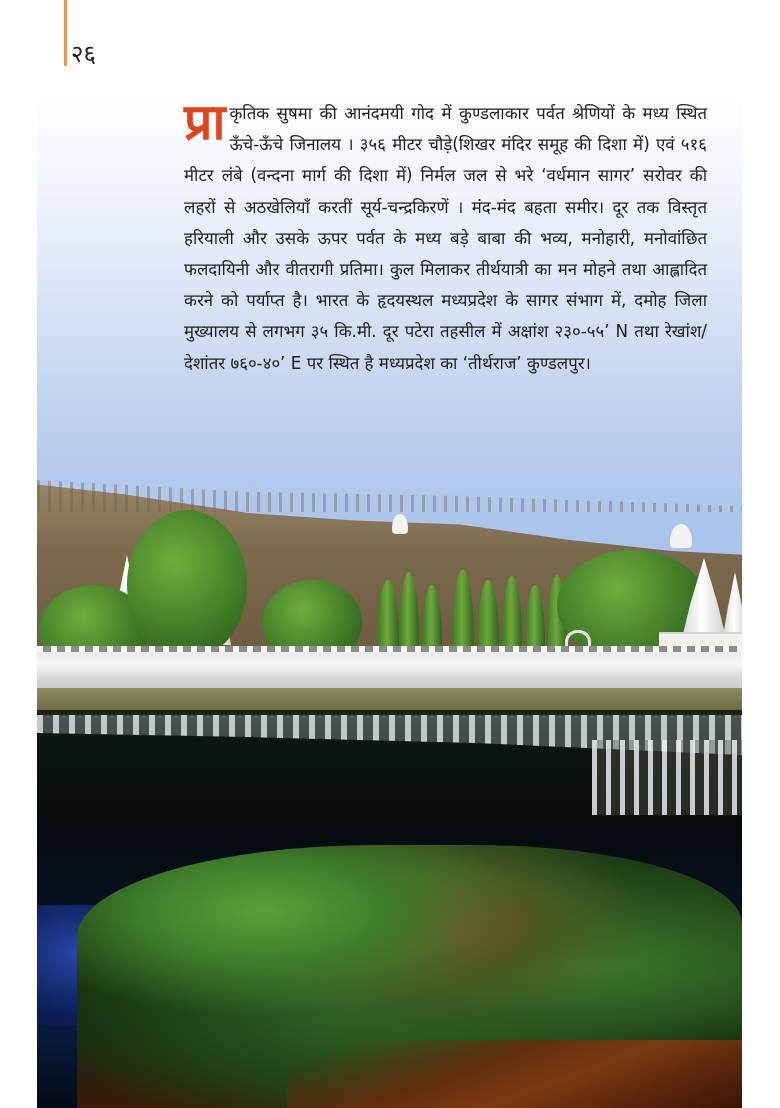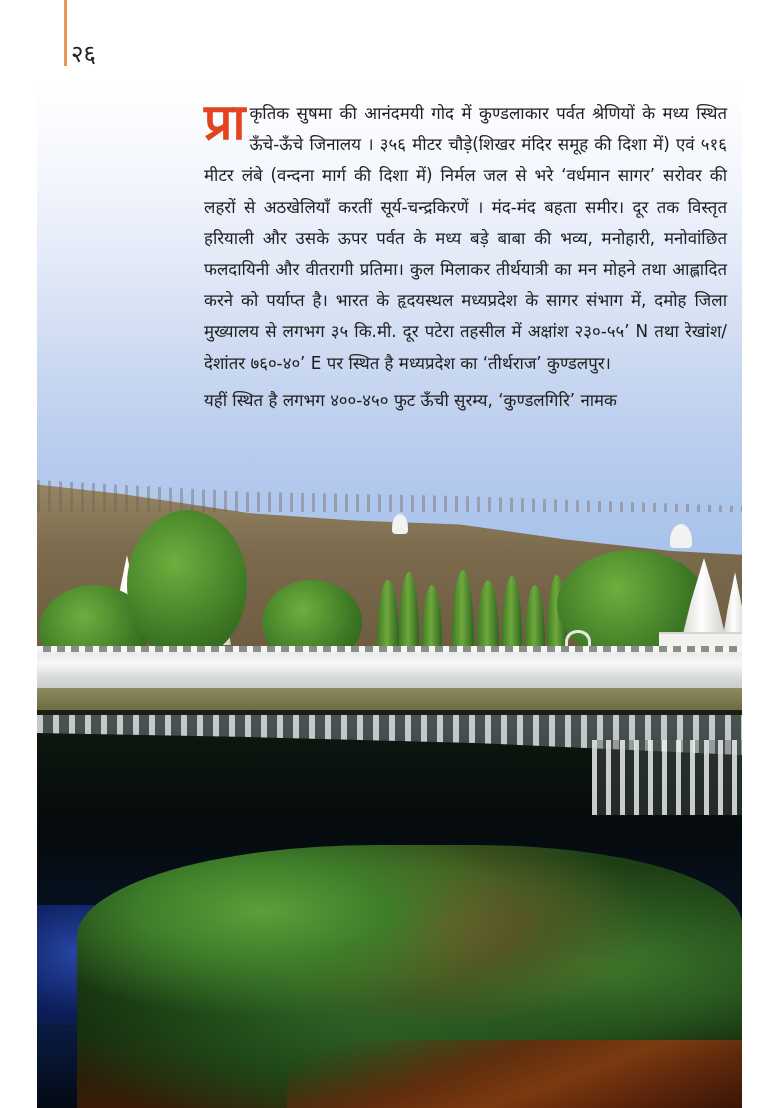--- a/index.html
+++ b/index.html
@@ -98,21 +98,21 @@
       linear-gradient(to bottom,#1e3f16,#142a0e 70%,#3a1a08);
     border-radius:45% 40% 0 0 / 35% 30% 0 0;
   }
   .soil {
     position:absolute; left:250px; top:960px; width:455px; height:68px;
     background:linear-gradient(160deg,transparent 10%,#6a2a0c 40%,#8a3a10 60%,#3a1406 100%);
     opacity:.85;
   }
   
   .article {
-    position:absolute; left:204px; top:98px; width:523px;
+    position:absolute; left:184px; top:98px; width:523px;
     font-family:"DejaVu Sans", "Liberation Sans", sans-serif;
     font-size:16.8px; line-height:31.2px; color:#1d1d1d;
     text-align:justify; text-align-last:left;
   }
   .article p { margin:0; }
   .dropcap {
     float:left; font-size:50px; line-height:44px; margin:2px 4px 0 0;
     color:#e2441e; font-weight:bold;
     font-family:"DejaVu Sans", sans-serif;
   }
@@ -161,14 +161,13 @@
   <div class="reflection2"></div>
   <div class="blue-sheen"></div>
   <div class="bushes"></div>
   <div class="soil"></div>
 </div>
 
 <div class="article">
   <p>
     <span class="dropcap">प्रा</span><span>कृतिक सुषमा की आनंदमयी गोद में कुण्डलाकार पर्वत श्रेणियों के मध्य स्थित ऊँचे-ऊँचे जिनालय । ३५६ मीटर चौड़े(शिखर मंदिर समूह की दिशा में) एवं ५१६ मीटर लंबे (वन्दना मार्ग की दिशा में) निर्मल जल से भरे ‘वर्धमान सागर’ सरोवर की लहरों से अठखेलियाँ करतीं सूर्य-चन्द्रकिरणें । मंद-मंद बहता समीर। दूर तक विस्तृत हरियाली और उसके ऊपर पर्वत के मध्य बड़े बाबा की भव्य, मनोहारी, मनोवांछित फलदायिनी और वीतरागी प्रतिमा। कुल मिलाकर तीर्थयात्री का मन मोहने तथा आह्लादित करने को पर्याप्त है। भारत के हृदयस्थल मध्यप्रदेश के सागर संभाग में, दमोह जिला मुख्यालय से लगभग ३५ कि.मी. दूर पटेरा तहसील में अक्षांश २३०-५५’ N तथा रेखांश/देशांतर ७६०-४०’ E पर स्थित है मध्यप्रदेश का ‘तीर्थराज’ कुण्डलपुर।</span>
   </p>
-  <p class="para2">यहीं स्थित है लगभग ४००-४५० फुट ऊँची सुरम्य, ‘कुण्डलगिरि’ नामक</p>
 </div>
 
 </body></html>

